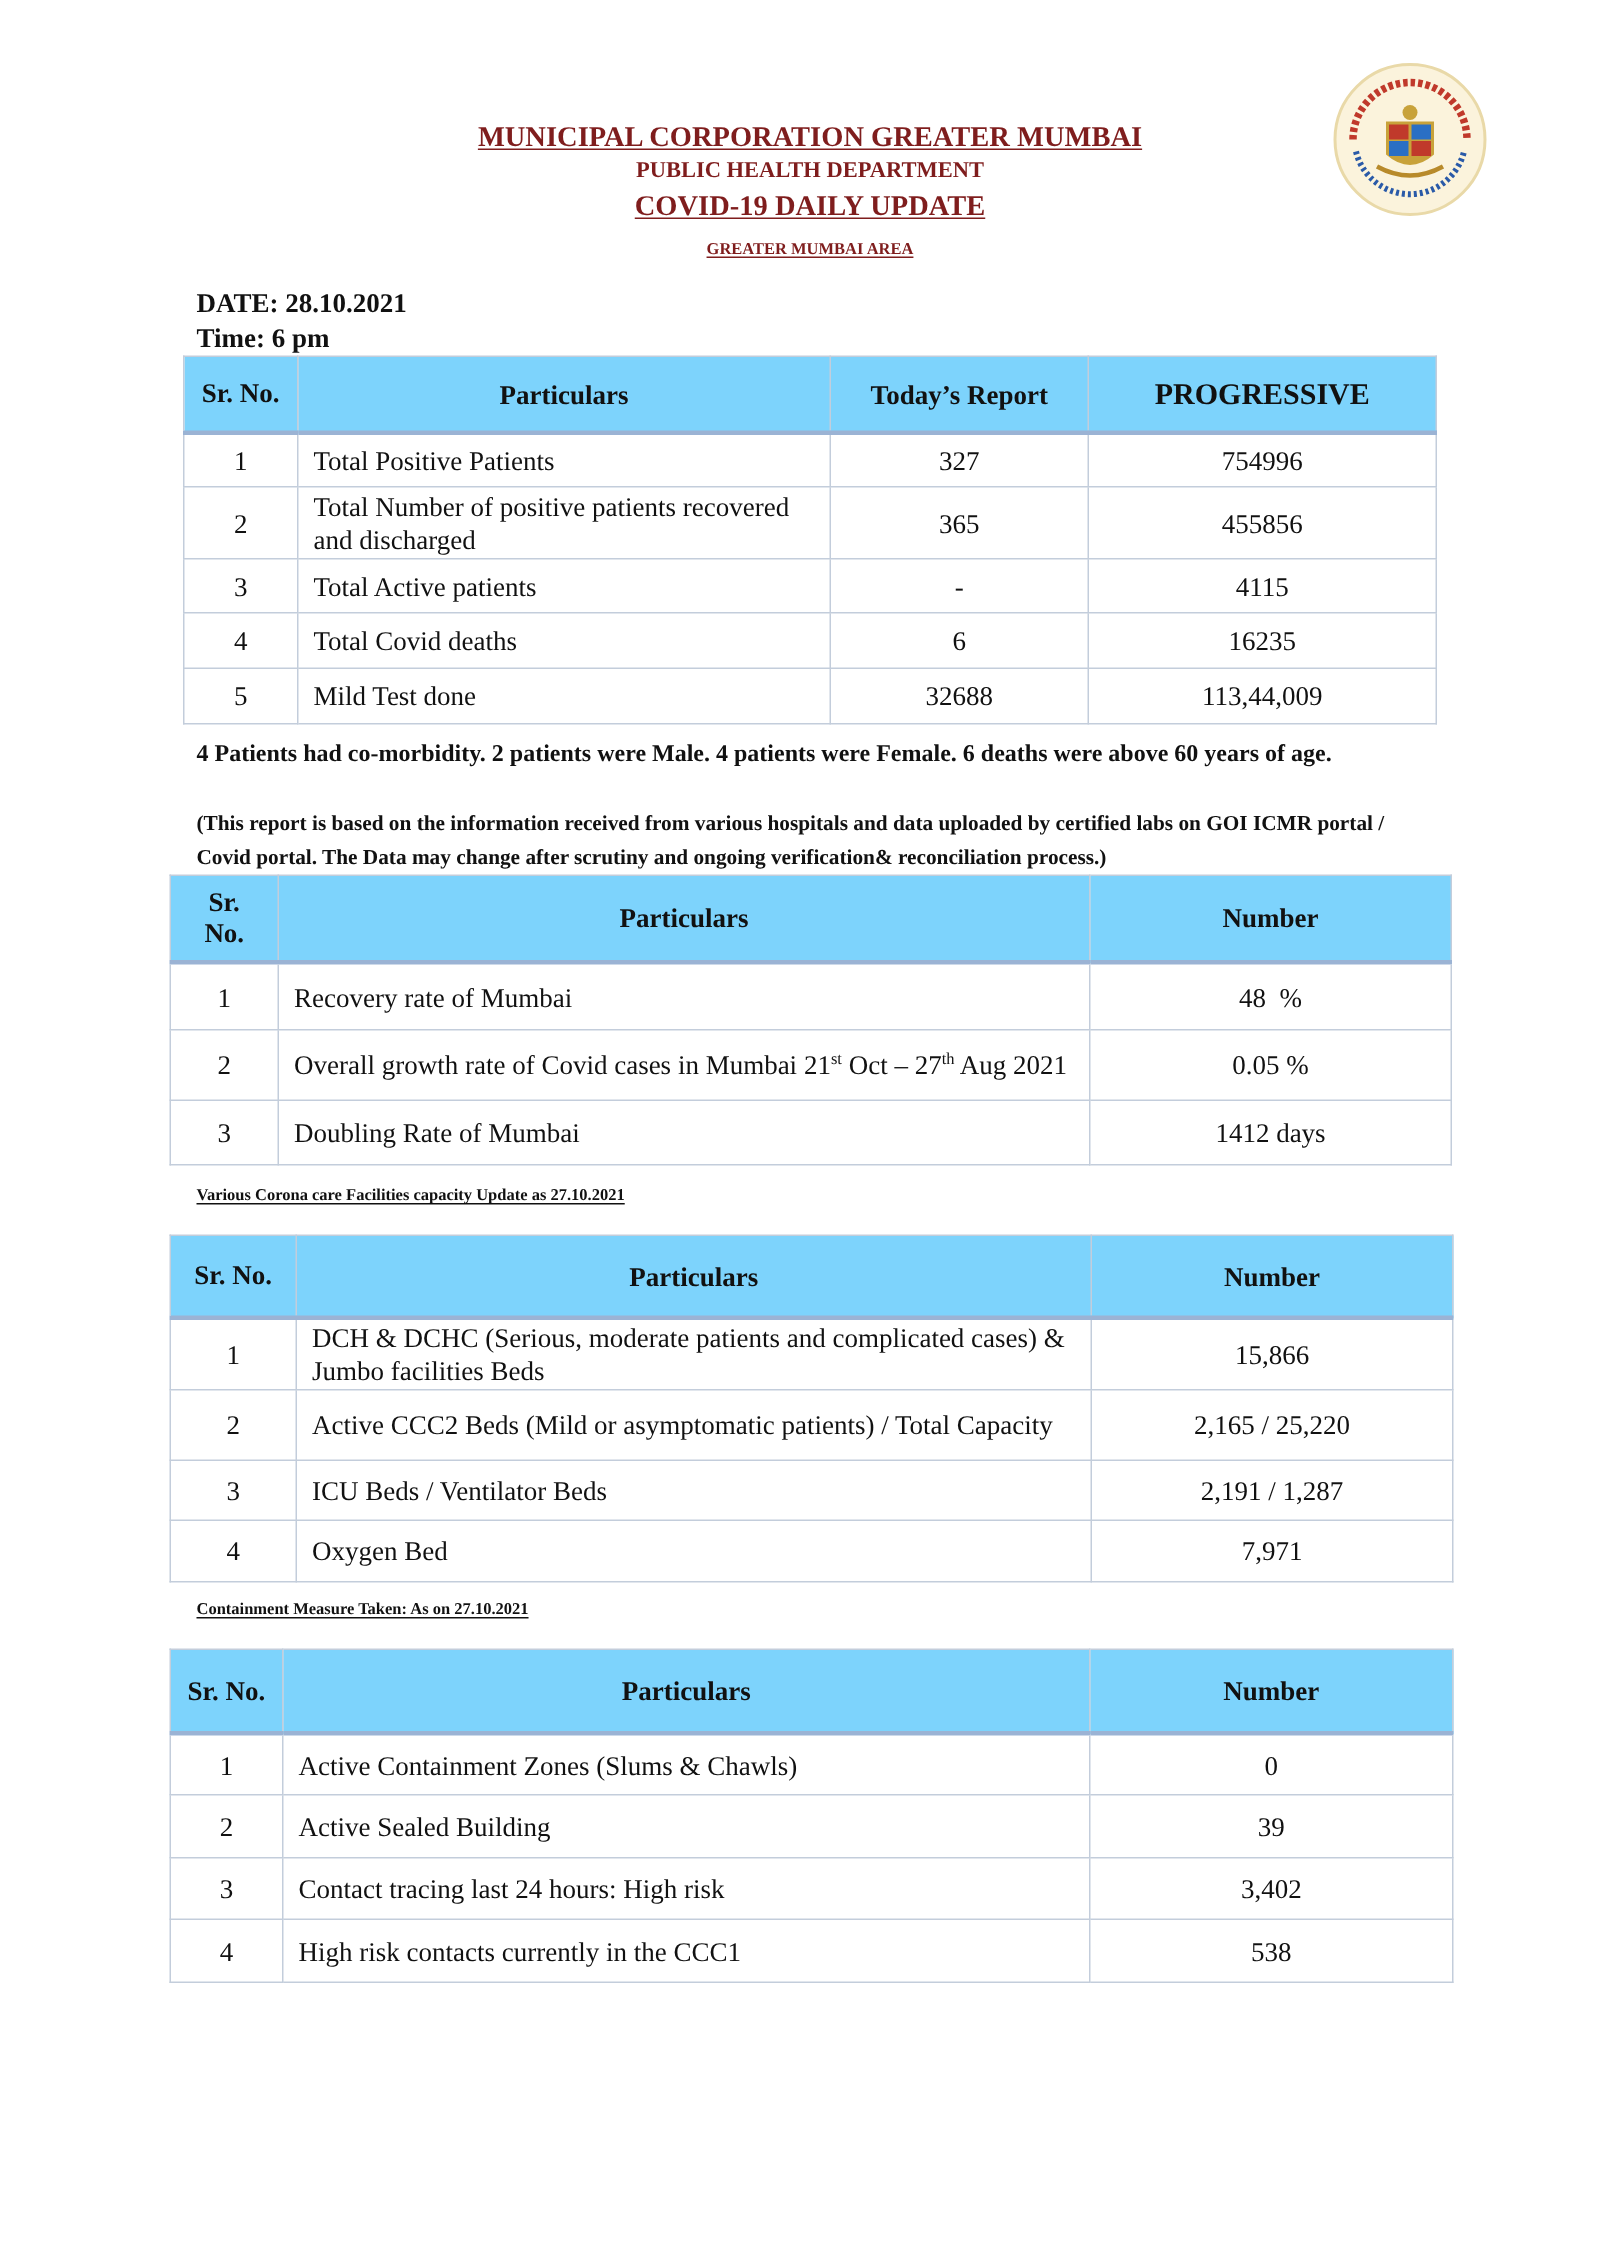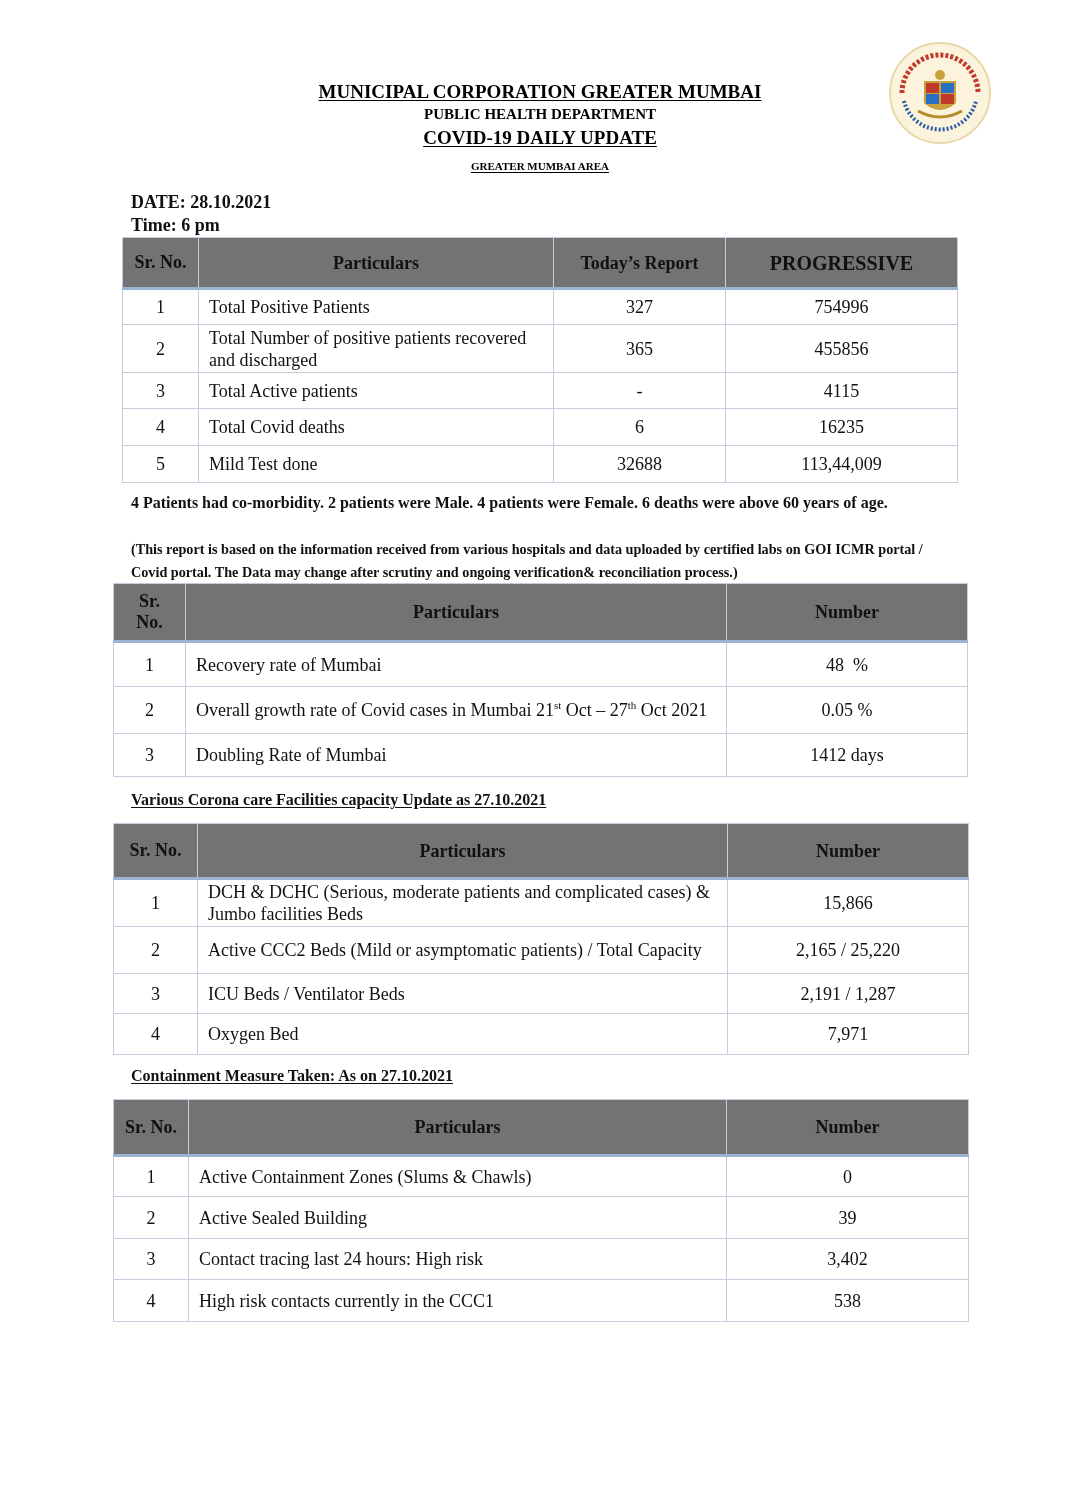--- a/index.html
+++ b/index.html
@@ -1,46 +1,46 @@
 <!DOCTYPE html>
 <html><head>
   <meta charset="utf-8">
   <style>
     html, body { margin: 0; padding: 0; background: #ffffff; }
     body {
       width: 1080px; height: 1501px; position: relative; overflow: hidden;
       font-family: "Liberation Serif", "DejaVu Serif", serif; color: #111;
     }
     .abs { position: absolute; }
-    .hdr { left: 0; width: 1080px; text-align: center; font-weight: bold; color: #000000; }
+    .hdr { left: 0; width: 1080px; text-align: center; font-weight: bold; color: #7f1d1d; }
     .h1 { top: 81px; font-size: 19px; text-decoration: underline; text-underline-offset: 2px; }
     .h2 { top: 106px; font-size: 15px; }
     .h3 { top: 127px; font-size: 19px; text-decoration: underline; text-underline-offset: 2px; }
     .h4 { top: 160px; font-size: 11px; text-decoration: underline; text-underline-offset: 2px; }
 
     .logo { left: 888px; top: 41px; width: 104px; height: 104px; }
 
     .date { left: 131px; top: 192px; font-size: 18px; font-weight: bold; }
     .time { left: 131px; top: 215px; font-size: 18px; font-weight: bold; }
 
     table.t { position: absolute; border-collapse: collapse; table-layout: fixed; background: #fff; }
     table.t td, table.t th {
       border: 1.5px solid #c3cddb; padding: 0 10px; font-size: 18px; vertical-align: middle;
       line-height: 22px;
     }
-    table.t th { background: #737373; font-weight: bold; text-align: center; font-size: 18px; }
+    table.t th { background: #7dd3fc; font-weight: bold; text-align: center; font-size: 18px; }
     table.t thead tr { border-bottom: 3px solid #9bb3d4; }
     table.t thead th { border-bottom: 3px solid #9bb3d4; }
     table.t td.c { text-align: center; }
     table.t td.l { text-align: left; }
 
     .note1 { left: 131px; top: 491px; width: 830px; font-size: 16px; font-weight: bold; line-height: 24px; }
     .note2 { left: 131px; top: 538px; width: 830px; font-size: 14.2px; font-weight: bold; line-height: 23px; }
 
-    .sec { font-size: 16px; font-weight: bold; text-decoration: underline; text-underline-offset: 2px; }
+    .sec { font-size: 11px; font-weight: bold; text-decoration: underline; text-underline-offset: 2px; }
     sup { font-size: 11px; line-height: 0; }
   </style>
 </head>
 <body>
 
 <div class="abs hdr h1">MUNICIPAL CORPORATION GREATER MUMBAI</div>
 <div class="abs hdr h2">PUBLIC HEALTH DEPARTMENT</div>
 <div class="abs hdr h3">COVID-19 DAILY UPDATE</div>
 <div class="abs hdr h4">GREATER MUMBAI AREA</div>
 
@@ -128,21 +128,21 @@
     </tr>
   </thead>
   <tbody>
     <tr style="height:45px">
       <td class="c">1</td>
       <td class="l">Recovery rate of Mumbai</td>
       <td class="c" style="white-space:pre">48  %</td>
     </tr>
     <tr style="height:47px">
       <td class="c">2</td>
-      <td class="l"><span>Overall growth rate of Covid cases in Mumbai 21</span><sup>st</sup><span> Oct – 27</span><sup>th</sup><span> Oct 2021</span></td>
+      <td class="l"><span>Overall growth rate of Covid cases in Mumbai 21</span><sup>st</sup><span> Oct – 27</span><sup>th</sup><span> Aug 2021</span></td>
       <td class="c">0.05 %</td>
     </tr>
     <tr style="height:43px">
       <td class="c">3</td>
       <td class="l">Doubling Rate of Mumbai</td>
       <td class="c">1412 days</td>
     </tr>
   </tbody>
 </table>
 

